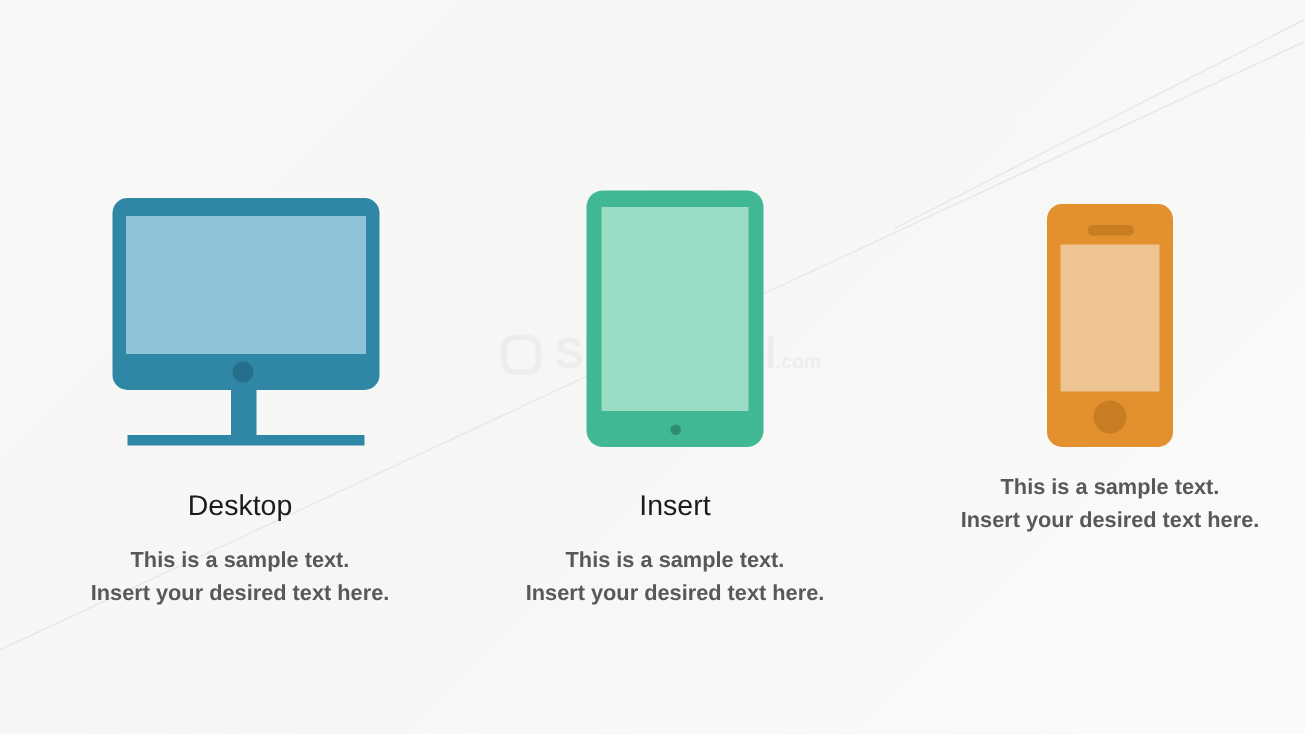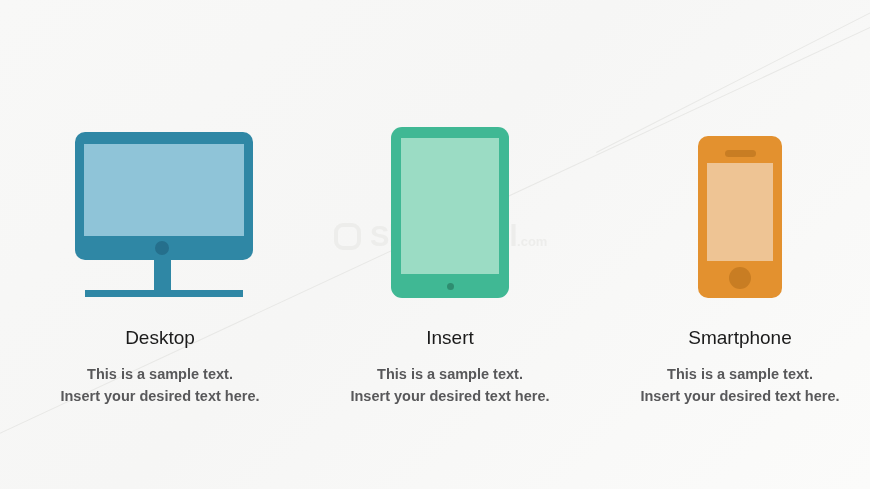--- a/index.html
+++ b/index.html
@@ -301,21 +301,20 @@
     <div class="column">
       <div class="art">
         <div class="phone">
           <div class="phone-body">
             <div class="phone-speaker"></div>
             <div class="phone-screen"></div>
             <div class="phone-home"></div>
           </div>
         </div>
       </div>
-      <div class="col-label">Smartphone</div>
       <div class="col-desc">
         <div>This is a sample text.</div>
         <div>Insert your desired text here.</div>
       </div>
     </div>
 
   </div>
 </div>
 
 </body></html>

